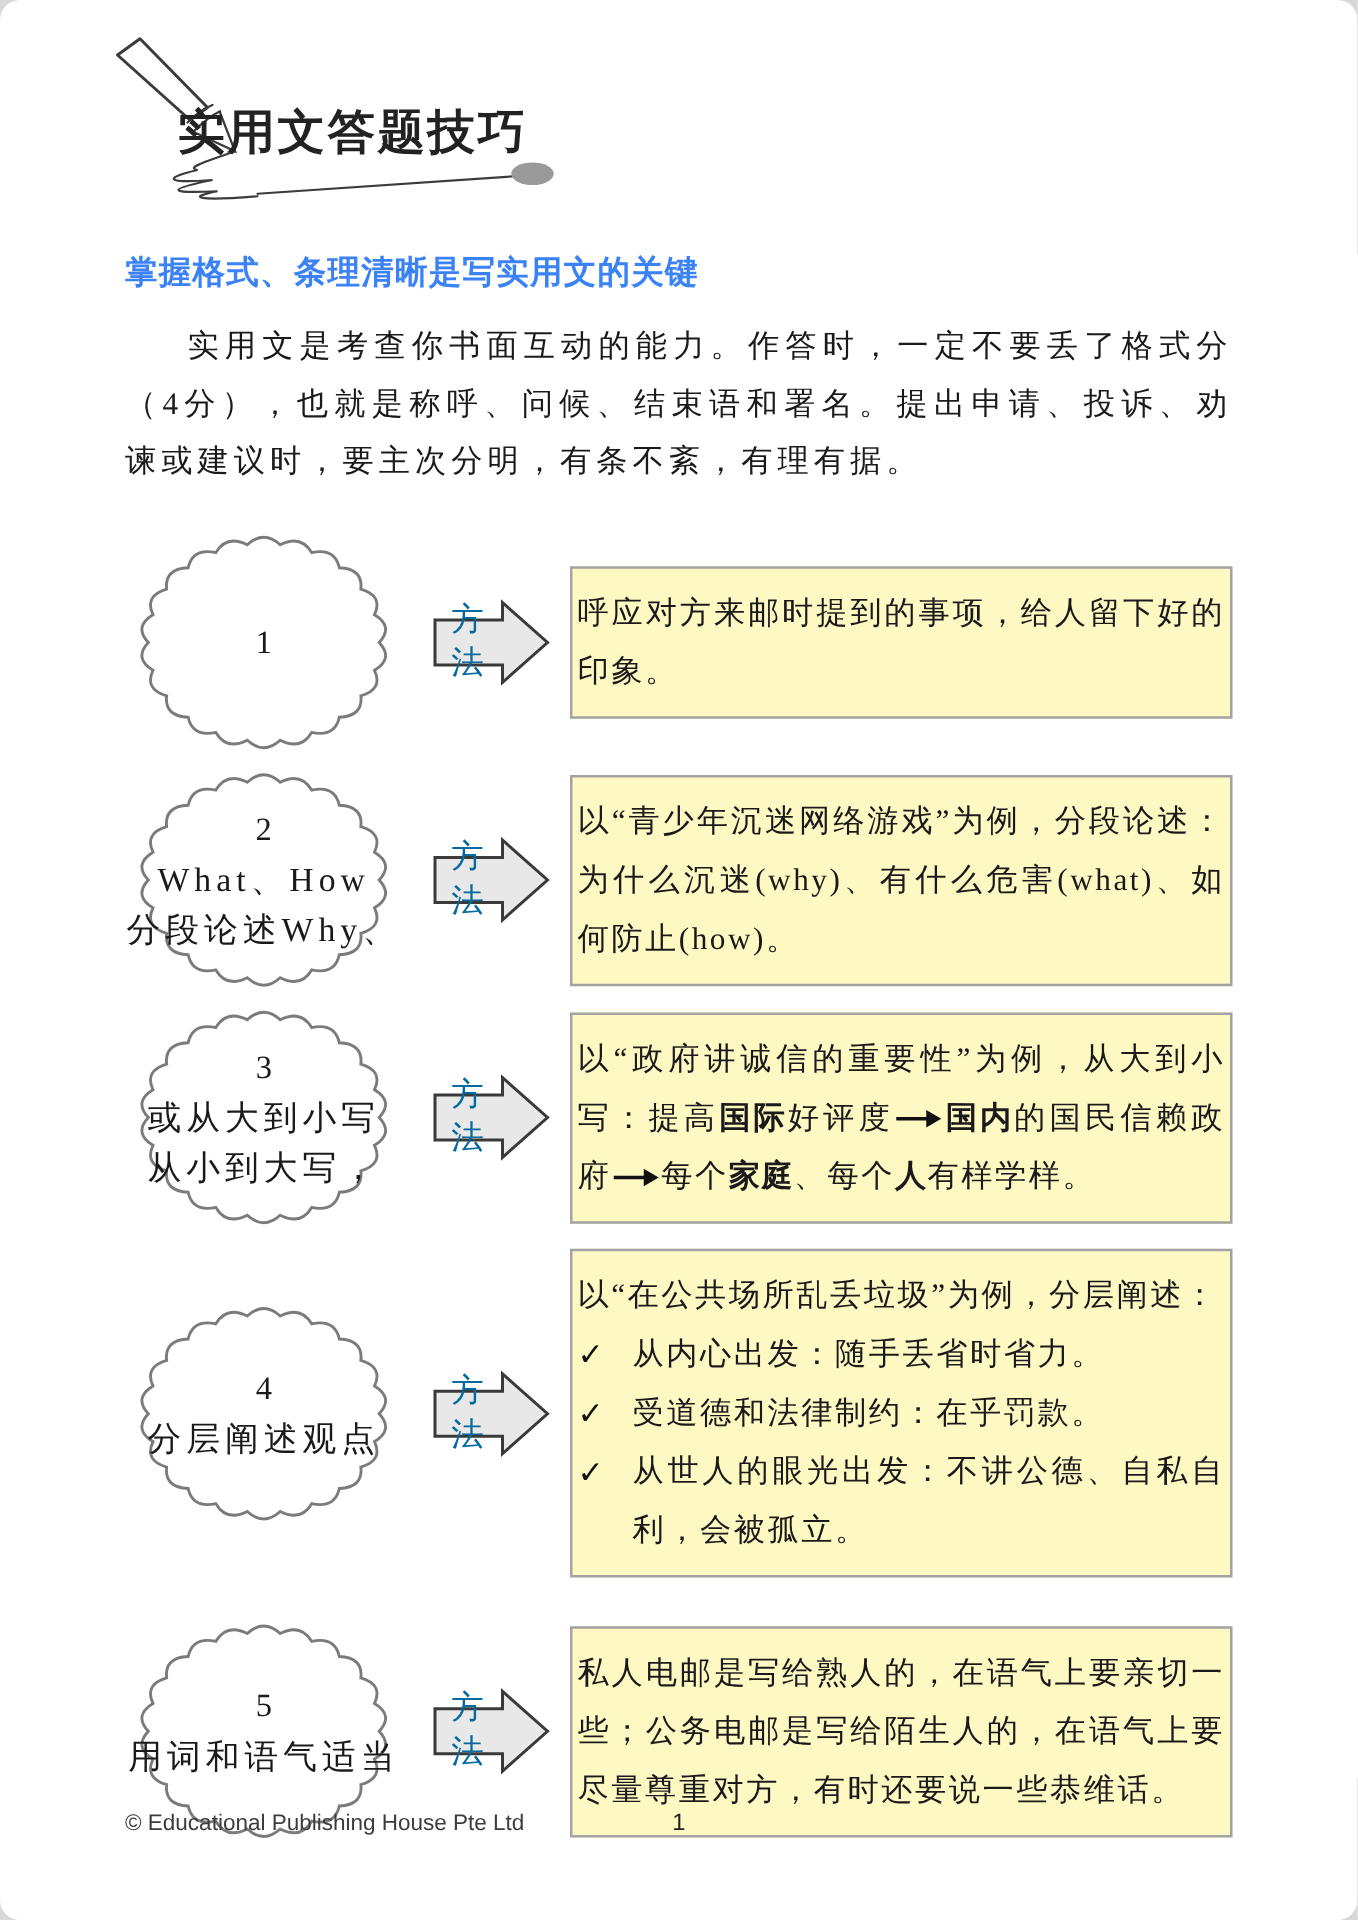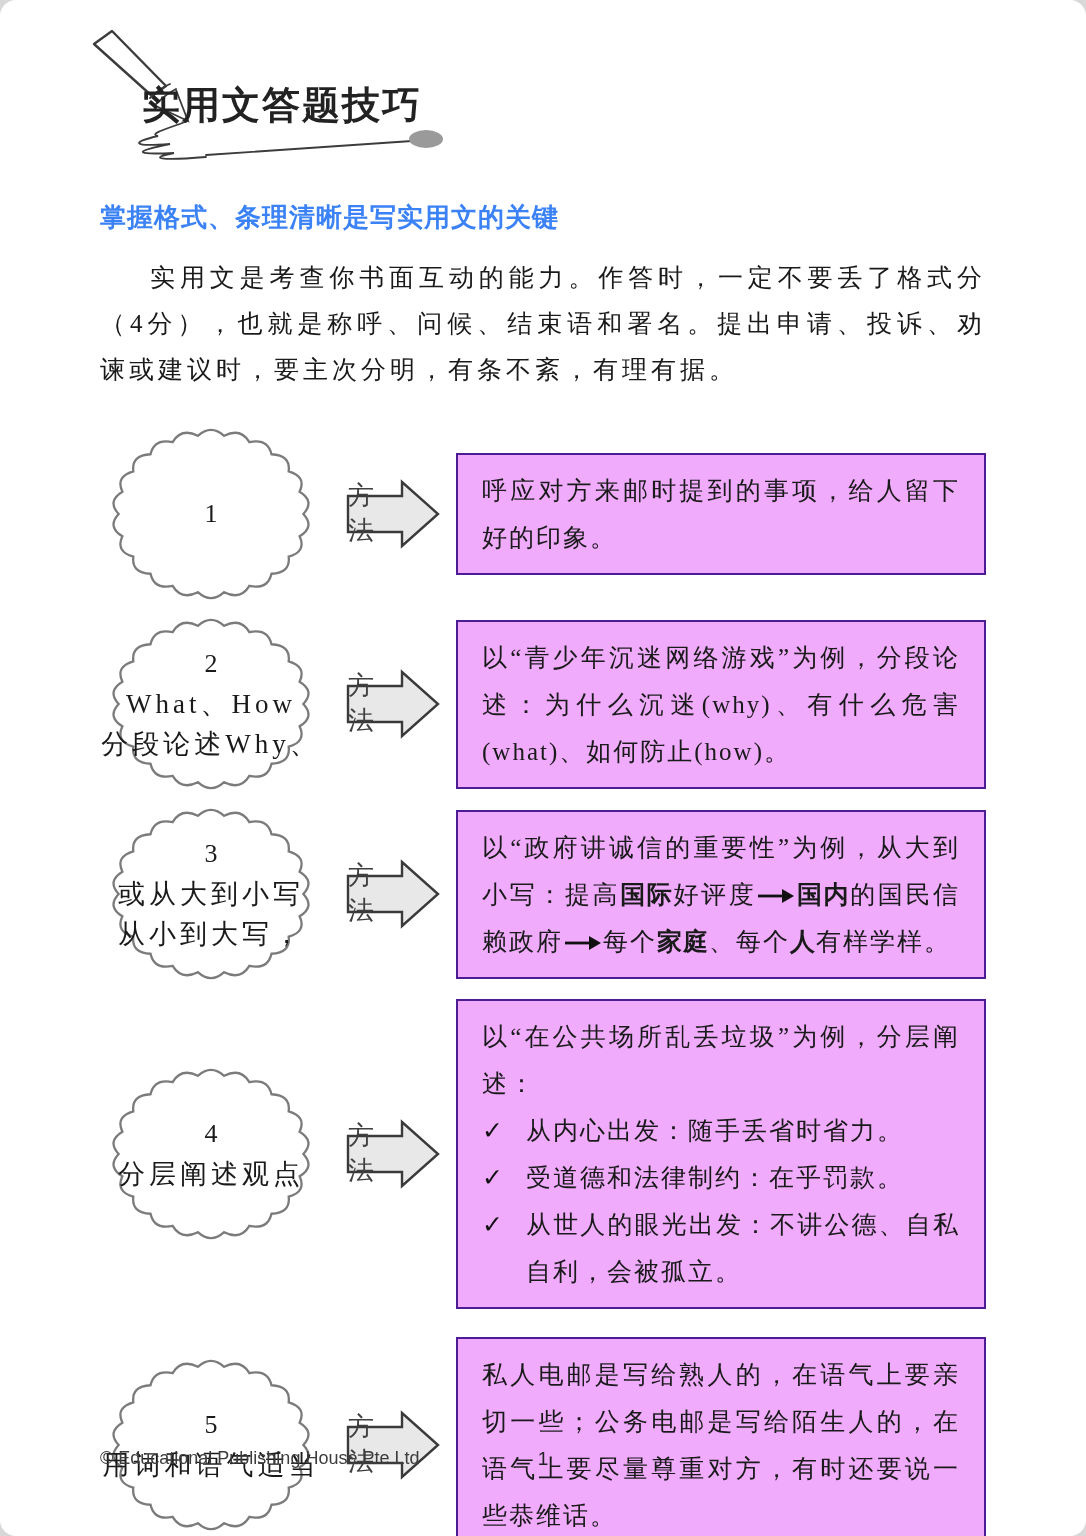--- a/index.html
+++ b/index.html
@@ -47,27 +47,27 @@
   .oval-svg path { fill:#ffffff; stroke:#7b7b7b; stroke-width:2.6; }
   .oval-text { position:relative; text-align:center; font-size:27px; line-height:40px; letter-spacing:4px; }
   .oval-num { font-size:26px; letter-spacing:0; }
 
   .arrow { position:relative; flex:0 0 94px; height:70px; margin:0 16px 0 24px; }
   .arrow-svg { position:absolute; inset:0; width:94px; height:70px; }
   .arrow-svg polygon { fill:#e8e8e8; stroke:#3a3a3a; stroke-width:2.4; stroke-linejoin:miter; }
   .arrow-label {
     position:absolute; left:2px; top:50%; width:54px;
     transform:translateY(-52%);
-    font-size:26px; letter-spacing:2px; color:#404040;
+    text-align:center; font-size:26px; letter-spacing:2px; color:#0369a1;
   }
 
   .method-box {
-    flex:1; background:#f0abfc;
-    border:2px solid #4c1d95;
-    padding:12px 24px;
+    flex:1; background:#fef9c3;
+    border:2px solid #a3a3a3;
+    padding:12px 4px;
     font-size:25px; line-height:47px; letter-spacing:2px;
     text-align:justify;
   }
   .method-box p { margin:0; }
   .bold { font-family:Liberation Serif, serif; font-weight:700; letter-spacing:1px; }
 
   .inline-arrow { vertical-align:-2px; margin:0 1px; }
   .inline-arrow line { stroke:#111; stroke-width:2.8; }
   .inline-arrow polygon { fill:#111; }
 

